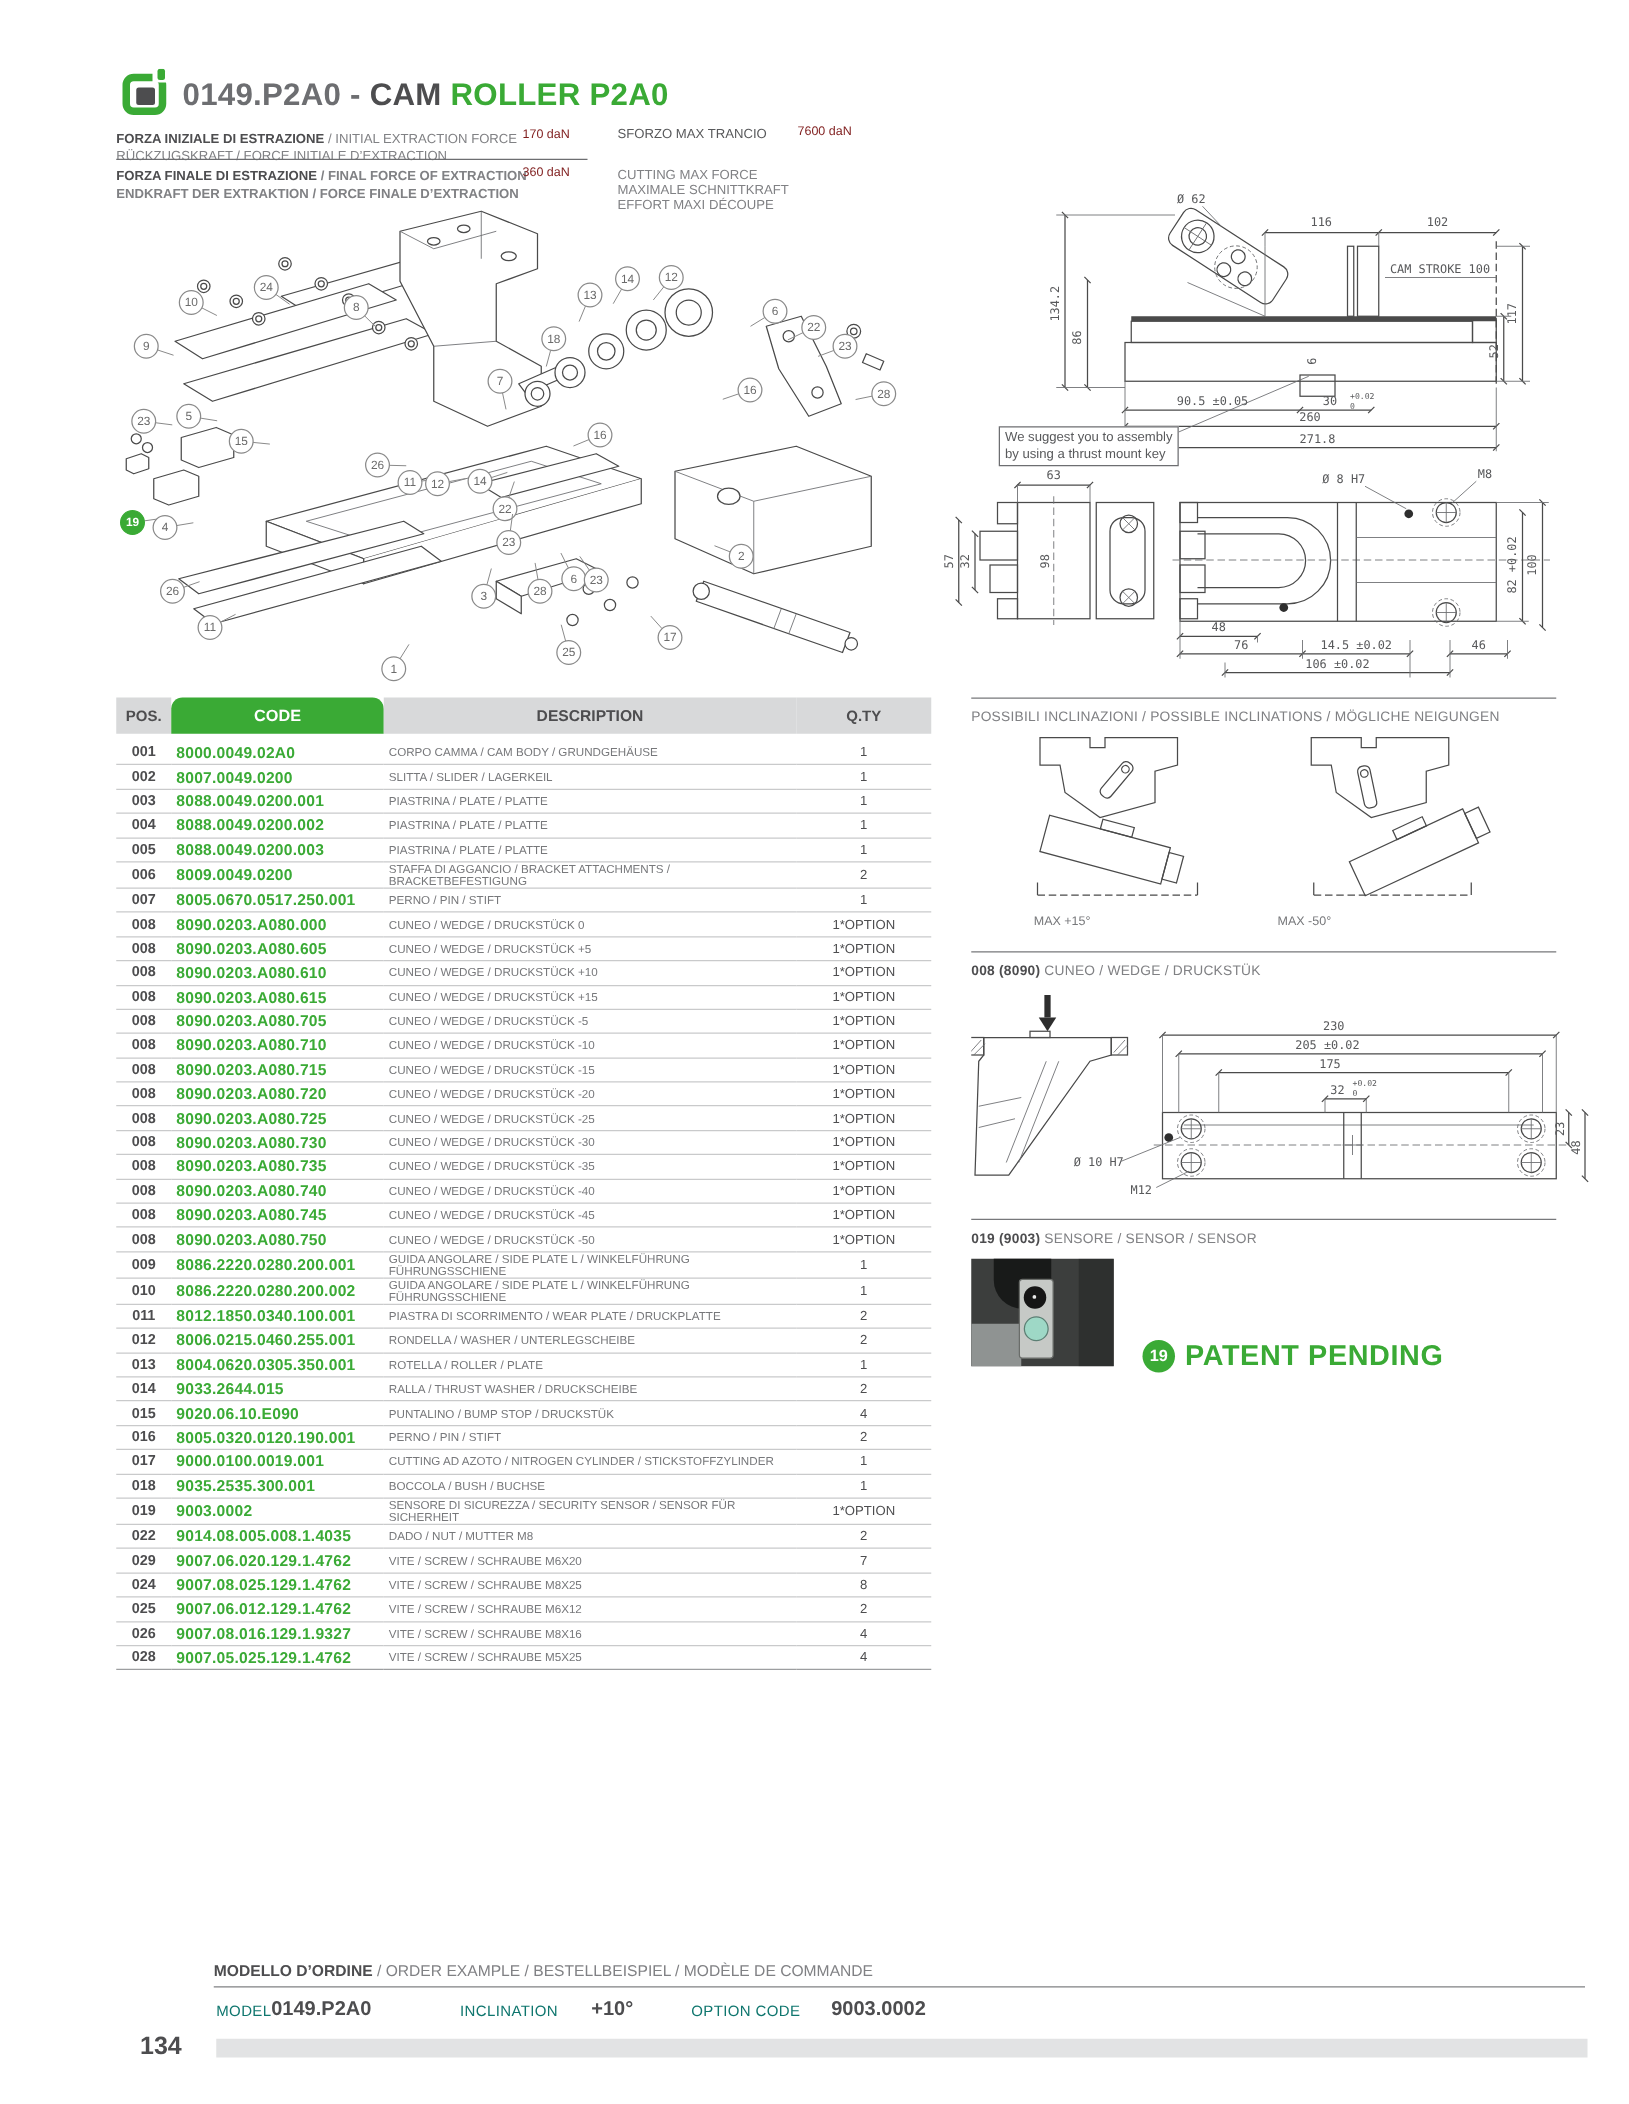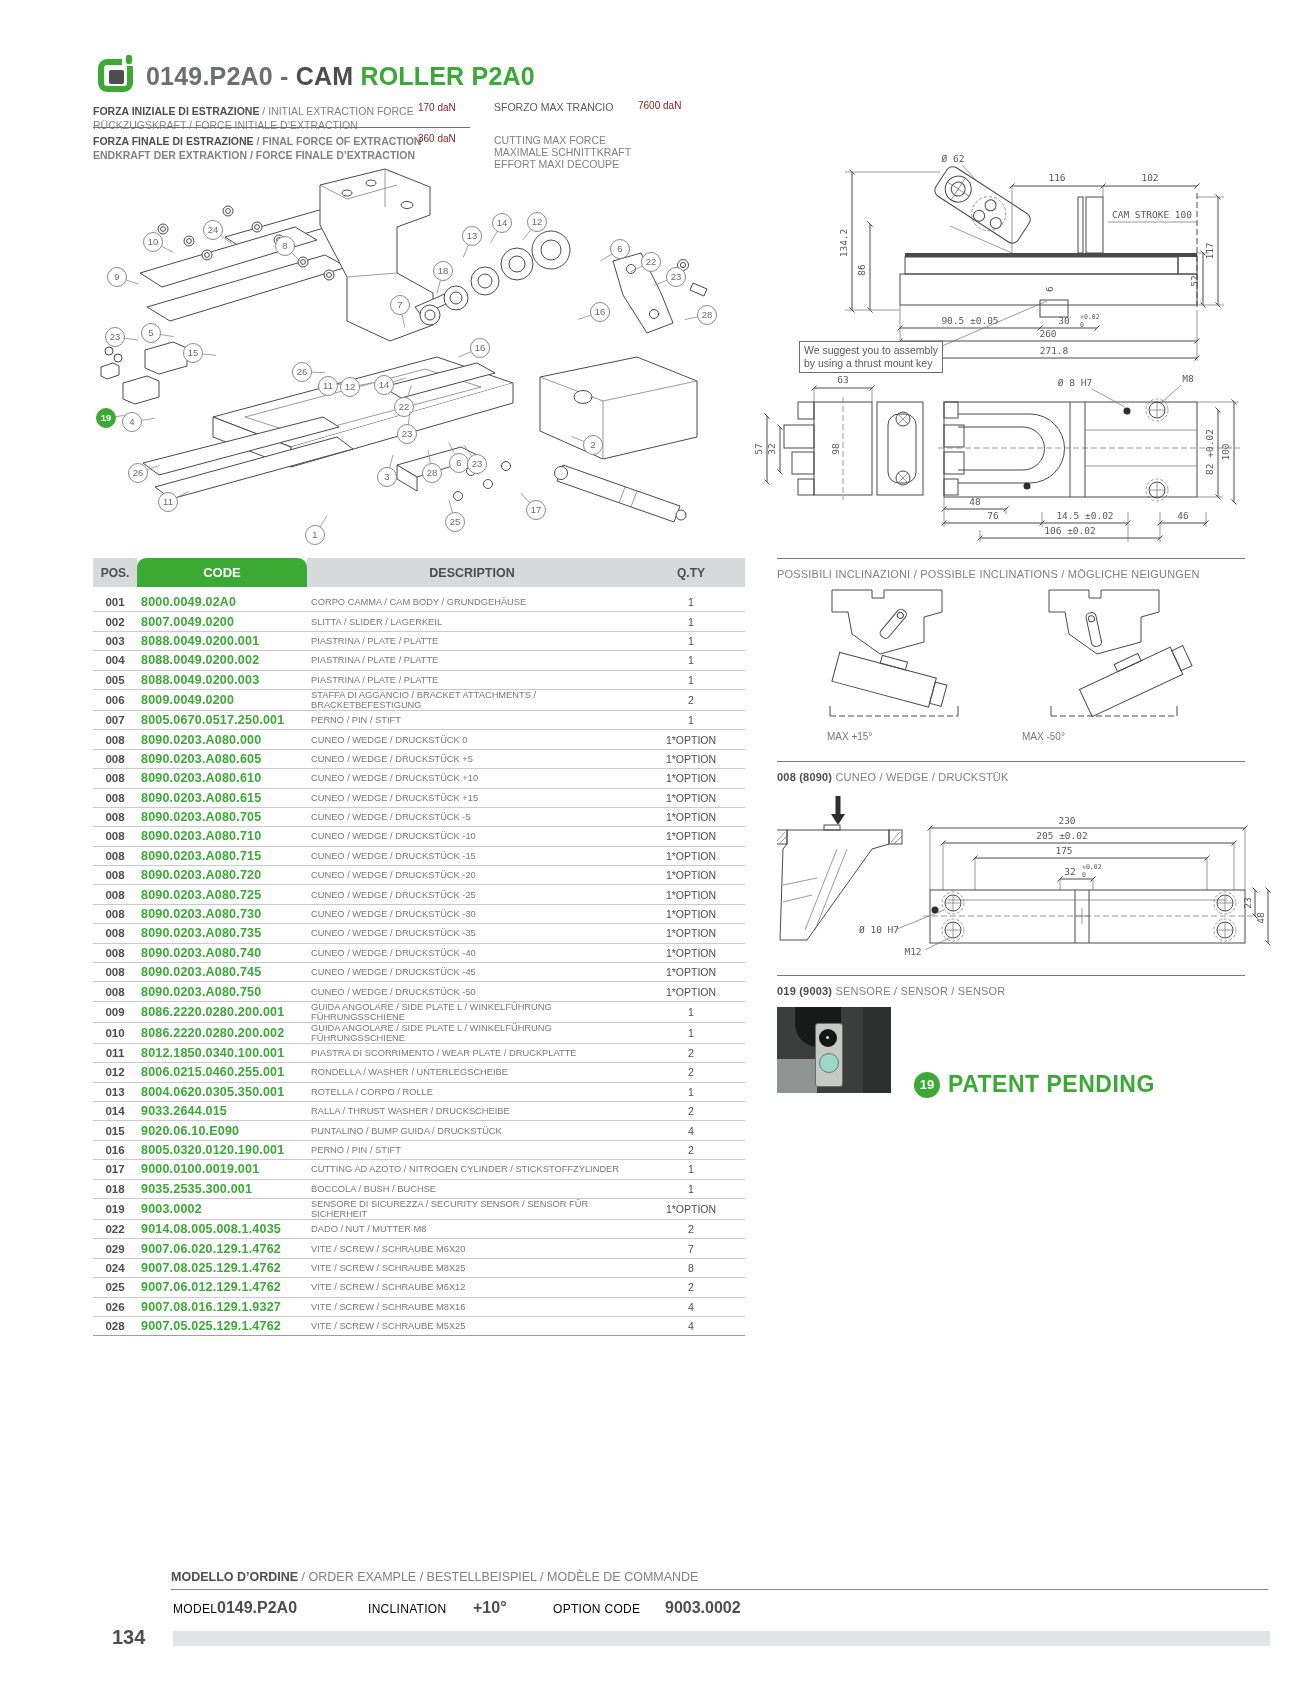--- a/index.html
+++ b/index.html
@@ -64,21 +64,21 @@
   .photo .dot{position:absolute;left:49px;top:29px;width:3px;height:3px;background:#e8e8e8;border-radius:50%;}
   .photo .teal{position:absolute;left:42px;top:46px;width:18px;height:18px;background:#9ed8c6;border:1px solid #5c7f74;border-radius:50%;}
 
   .patent-badge{width:26px;height:26px;border-radius:50%;background:#3aaa35;color:#fff;
                 font-weight:bold;font-size:13px;text-align:center;line-height:26px;}
   .patent-label{font-size:23px;font-weight:bold;color:#3aaa35;letter-spacing:.5px;}
 
   
   .order-head{font-size:12.5px;color:#808184;}
   .order-head b{color:#4d4d4f;}
-  .order-label{font-size:12px;color:#000000;letter-spacing:.3px;}
+  .order-label{font-size:12px;color:#0f766e;letter-spacing:.3px;}
   .order-val{font-size:16px;font-weight:bold;color:#4d4d4f;}
   .page-num{font-size:20px;font-weight:bold;color:#4d4d4f;}
   .page-bar{background:#e2e3e4;height:15px;}
 </style>
 </head>
 <body>
 
 <div class="page">
 
   <div class="abs" style="left:97px;top:55px;width:40px;height:40px;">
@@ -472,33 +472,33 @@
         </tr>
         <tr>
           <td class="c-pos">012</td>
           <td class="c-code">8006.0215.0460.255.001</td>
           <td class="c-desc">RONDELLA / WASHER / UNTERLEGSCHEIBE</td>
           <td class="c-qty">2</td>
         </tr>
         <tr>
           <td class="c-pos">013</td>
           <td class="c-code">8004.0620.0305.350.001</td>
-          <td class="c-desc">ROTELLA / CORPO / ROLLE</td>
+          <td class="c-desc">ROTELLA / ROLLER / PLATE</td>
           <td class="c-qty">1</td>
         </tr>
         <tr>
           <td class="c-pos">014</td>
           <td class="c-code">9033.2644.015</td>
           <td class="c-desc">RALLA / THRUST WASHER / DRUCKSCHEIBE</td>
           <td class="c-qty">2</td>
         </tr>
         <tr>
           <td class="c-pos">015</td>
           <td class="c-code">9020.06.10.E090</td>
-          <td class="c-desc">PUNTALINO / BUMP GUIDA / DRUCKSTÜCK</td>
+          <td class="c-desc">PUNTALINO / BUMP STOP / DRUCKSTÜK</td>
           <td class="c-qty">4</td>
         </tr>
         <tr>
           <td class="c-pos">016</td>
           <td class="c-code">8005.0320.0120.190.001</td>
           <td class="c-desc">PERNO / PIN / STIFT</td>
           <td class="c-qty">2</td>
         </tr>
         <tr>
           <td class="c-pos">017</td>

